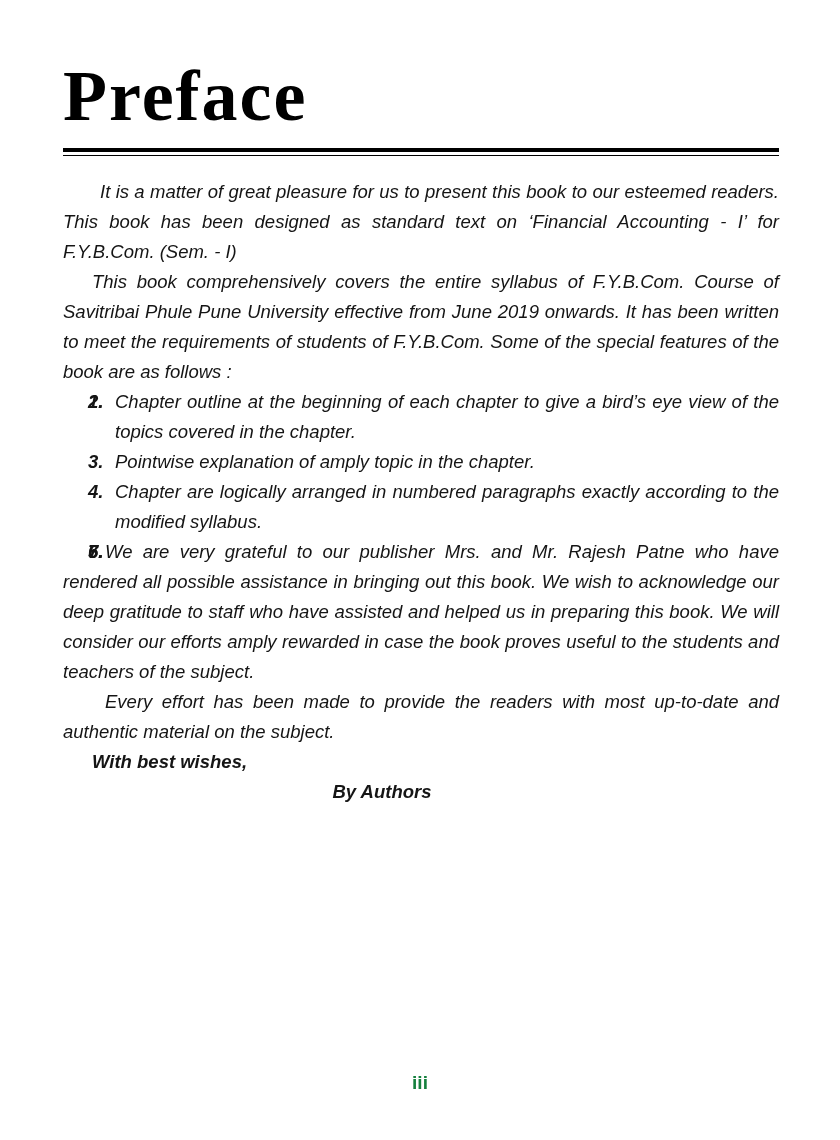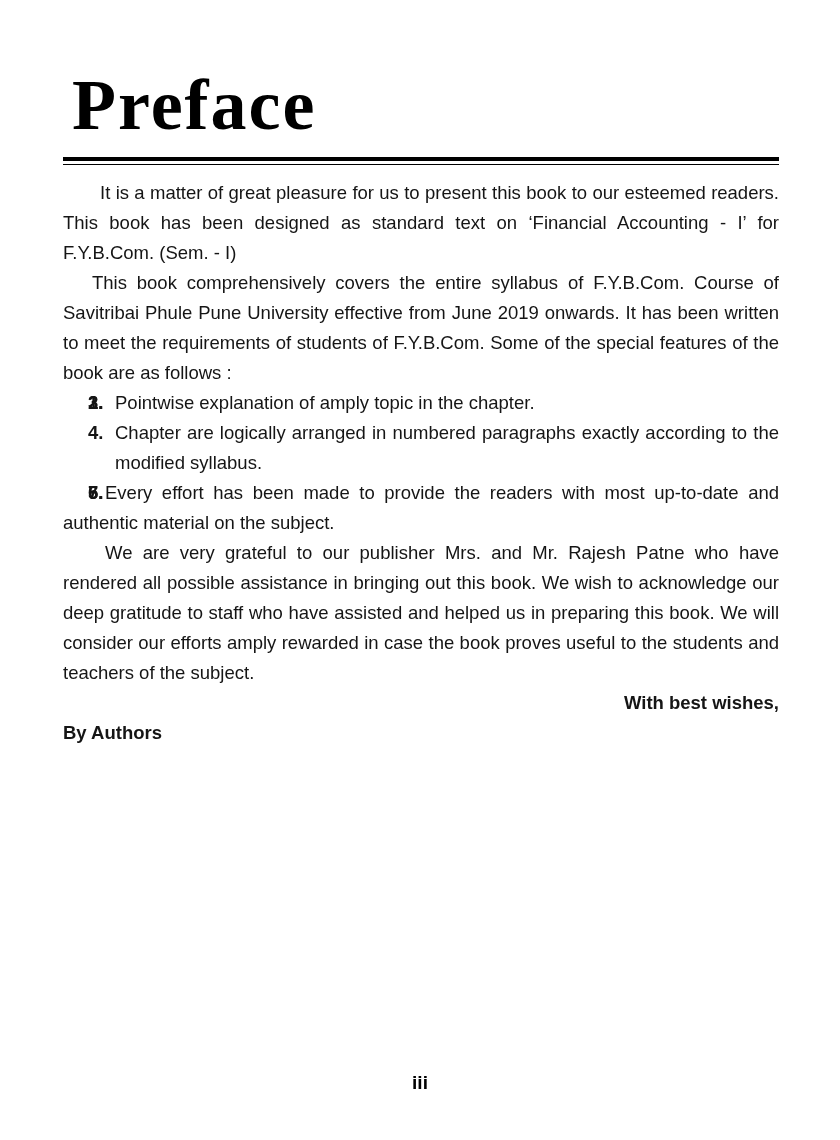--- a/index.html
+++ b/index.html
@@ -9,37 +9,38 @@
     height: 1140px;
     margin: 0 auto;
     background: #ffffff;
     box-sizing: border-box;
     padding: 56px 61px 0 63px;
     overflow: hidden;
     font-family: "Liberation Sans", sans-serif;
     color: #151515;
   }
   .title {
-    margin: 9px;
+    margin: 0;
     font-family: "Liberation Serif", serif;
     font-weight: bold;
     font-size: 72px;
     line-height: 80px;
     letter-spacing: 2px;
     color: #000000;
   }
   .title-rule {
     margin-top: 12px;
     height: 3px;
     border-top: 4px solid #000000;
     border-bottom: 1px solid #000000;
   }
   .content {
-    margin-top: 13px;
+    margin-top: 21px;
     font-size: 18.5px;
+    font-style: italic;
     line-height: 30px;
     text-align: justify;
   }
   .content p { margin: 0; }
   .indent-a { text-indent: 37px; }
   .indent-b { text-indent: 29px; }
   .indent-c { text-indent: 42px; }
   .features { margin: 0; }
   .feature-item {
     position: relative;
@@ -49,38 +50,38 @@
   .feature-num {
     position: absolute;
     left: 25px;
     top: 0;
     font-weight: bold;
   }
   .closing-signoff {
     margin-top: 33px;
     padding-left: 29px;
     font-weight: bold;
-    text-align: right;
+    text-align: left;
   }
   .closing-byline {
     margin-top: 13px;
     padding-right: 78px;
     font-weight: bold;
-    text-align: left;
+    text-align: center;
   }
   .page-footer {
     position: absolute;
     left: 0;
     right: 0;
     top: 1072px;
     text-align: center;
     font-style: normal;
     font-weight: bold;
     font-size: 19px;
-    color: #000000;
+    color: #15803d;
   }
 </style>
 </head>
 <body>
 
 <div class="page">
 
   <h1 class="title">Preface</h1>
 
   <div class="title-rule"></div>
@@ -90,43 +91,44 @@
     <p class="indent-a">It is a matter of great pleasure for us to present this book to our esteemed readers. This book has been designed as standard text on ‘Financial Accounting - I’ for F.Y.B.Com. (Sem. - I)</p>
 
     <p class="indent-b">This book comprehensively covers the entire syllabus of F.Y.B.Com. Course of Savitribai Phule Pune University effective from June 2019 onwards. It has been written to meet the requirements of students of F.Y.B.Com. Some of the special features of the book are as follows :</p>
 
     <div class="features">
       <div class="feature-item">
         <span class="feature-num">1.</span>
       </div>
       <div class="feature-item">
         <span class="feature-num">2.</span>
+        <span>Chapter outline at the beginning of each chapter to give a bird’s eye view of the topics covered in the chapter.</span>
       </div>
       <div class="feature-item">
         <span class="feature-num">3.</span>
         <span>Pointwise explanation of amply topic in the chapter.</span>
       </div>
       <div class="feature-item">
         <span class="feature-num">4.</span>
         <span>Chapter are logically arranged in numbered paragraphs exactly according to the modified syllabus.</span>
       </div>
       <div class="feature-item">
         <span class="feature-num">5.</span>
       </div>
       <div class="feature-item">
         <span class="feature-num">6.</span>
       </div>
       <div class="feature-item">
         <span class="feature-num">7.</span>
       </div>
     </div>
 
+    <p class="indent-c">We are very grateful to our publisher Mrs. and Mr. Rajesh Patne who have rendered all possible assistance in bringing out this book. We wish to acknowledge our deep gratitude to staff who have assisted and helped us in preparing this book. We will consider our efforts amply rewarded in case the book proves useful to the students and teachers of the subject.</p>
+
     <p class="indent-c">Every effort has been made to provide the readers with most up-to-date and authentic material on the subject.</p>
-
-    <p class="indent-c">We are very grateful to our publisher Mrs. and Mr. Rajesh Patne who have rendered all possible assistance in bringing out this book. We wish to acknowledge our deep gratitude to staff who have assisted and helped us in preparing this book. We will consider our efforts amply rewarded in case the book proves useful to the students and teachers of the subject.</p>
 
 
     <p class="closing-signoff">With best wishes,</p>
 
     <p class="closing-byline">By Authors</p>
 
   </div>
 
   <div class="page-footer">iii</div>
 

